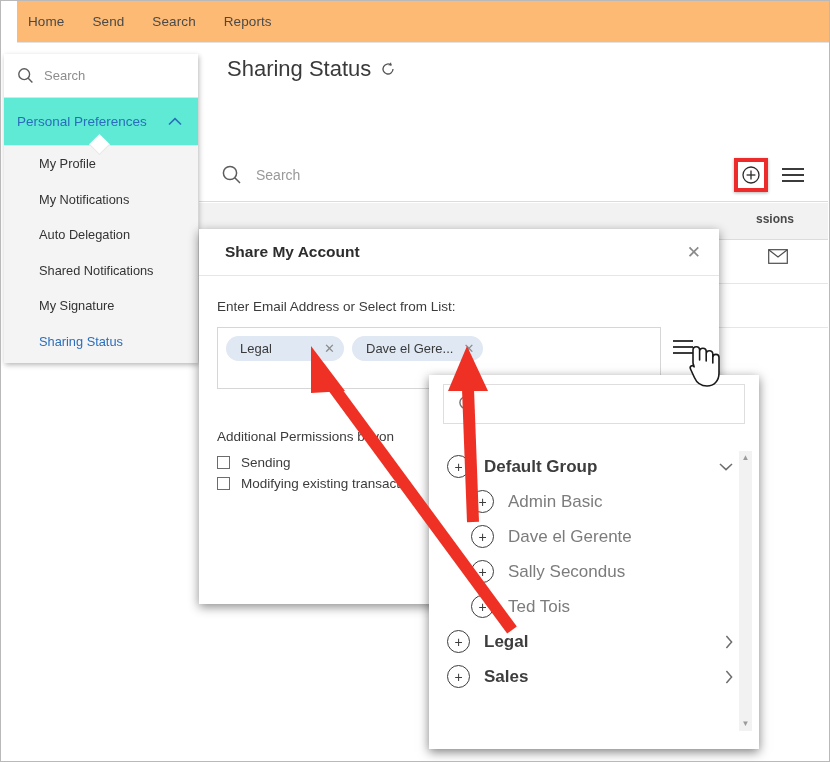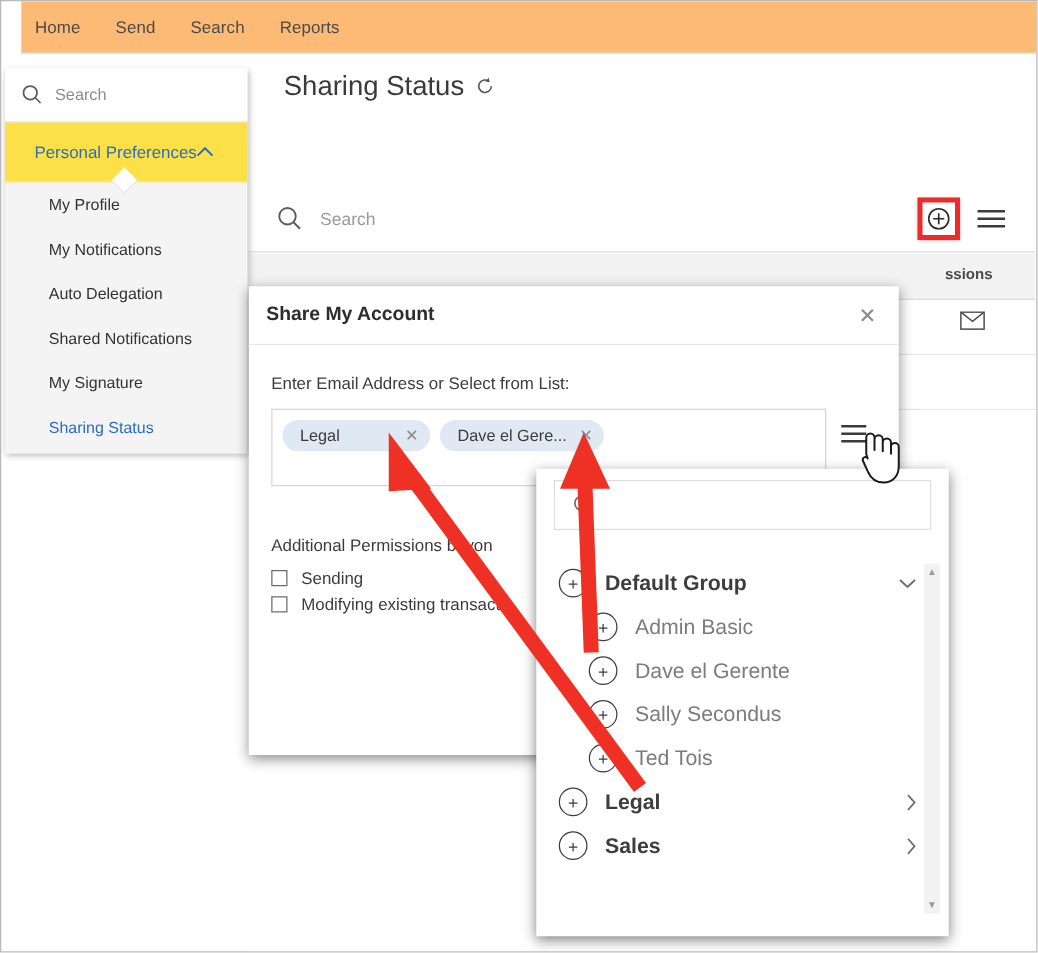--- a/index.html
+++ b/index.html
@@ -40,22 +40,22 @@
     box-shadow:1px 2px 5px rgba(0,0,0,.28);
     padding-bottom:4px;
     z-index:5;
   }
   .side-search{
     height:44px;background:#fff;border-bottom:1px solid #e2e2e2;
     display:flex;align-items:center;padding-left:13px;box-sizing:border-box;
   }
   .side-search .ph{font-size:13px;color:#8d8d8d;margin-left:10px;}
   .side-group{
-    height:47px;display:flex;align-items:center;justify-content:center;
-    padding:0 16px 0 13px;background:#fde047;border-bottom:1px solid #e6e6e6;
+    height:47px;display:flex;align-items:center;justify-content:space-between;
+    padding:0 16px 0 13px;background:#5eead4;border-bottom:1px solid #e6e6e6;
     cursor:pointer;position:relative;
   }
   .side-group .lbl{font-size:13.5px;color:#2a6ebb;}
   .side-group .caret{color:#2a6ebb;}
   .side-group:after{
     content:"";position:absolute;left:88px;bottom:-7px;width:14px;height:14px;
     background:#fff;transform:rotate(45deg);border-right:1px solid #e6e6e6;
     border-bottom:1px solid #e6e6e6;
   }
   .side-item{
@@ -122,21 +122,21 @@
   }
 
   
   .dialog{
     position:absolute;left:198px;top:228px;width:520px;height:375px;
     background:#fff;box-shadow:0 3px 10px rgba(0,0,0,.45);
     z-index:20;box-sizing:border-box;
   }
   .dialog-head{
     height:47px;border-bottom:1px solid #e6e6e6;display:flex;align-items:center;
-    padding:0 18px 0 14px;box-sizing:border-box;
+    padding:0 18px 0 26px;box-sizing:border-box;
   }
   .dialog-title{font-size:15.5px;font-weight:bold;color:#2d2d2d;flex:1;}
   .dialog-close{font-size:17px;color:#8a8a8a;cursor:pointer;line-height:1;}
   .dialog-body{padding:23px 14px 0 18px;box-sizing:border-box;}
   .field-label{font-size:13.5px;color:#3c3c3c;margin-bottom:13px;}
   .chip-row{display:flex;align-items:flex-start;}
   .chip-box{
     flex:1;min-height:62px;border:1px solid #d6d6d6;background:#fff;
     padding:8px 8px 0 8px;box-sizing:border-box;display:flex;flex-wrap:wrap;gap:8px;
     align-content:flex-start;

